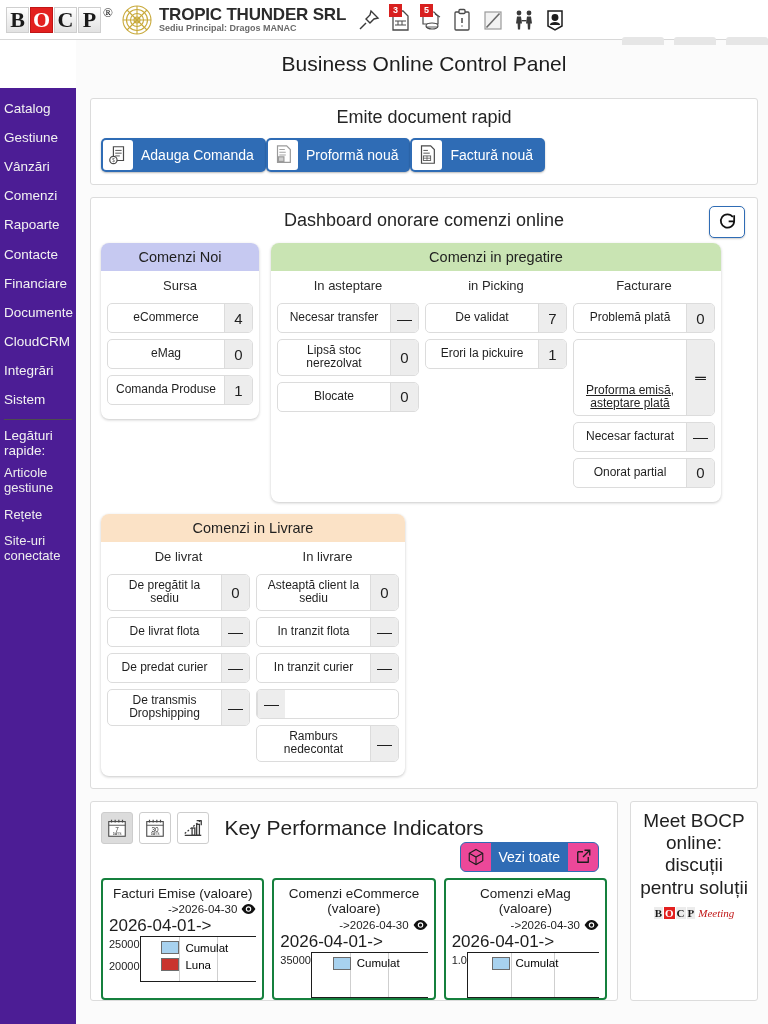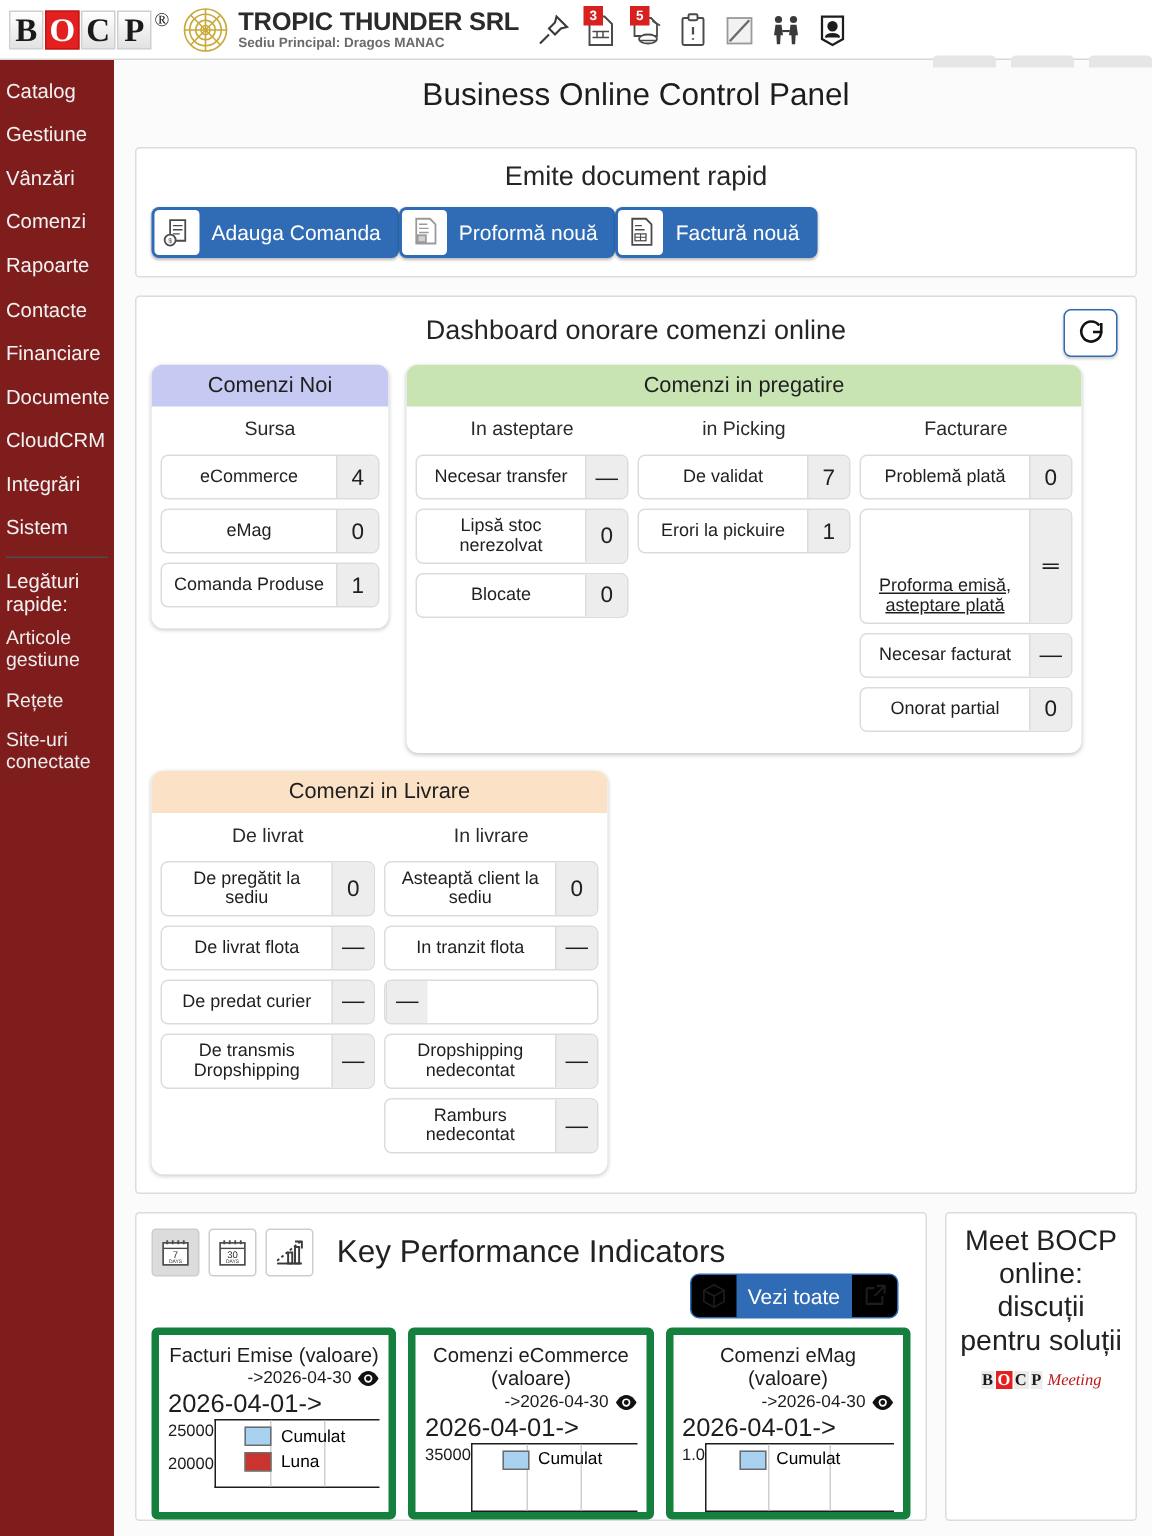--- a/index.html
+++ b/index.html
@@ -51,24 +51,25 @@
     display: flex; gap: 10px; align-items: flex-end;
   }
   .tail-chip { width: 42px; height: 8px; background: #e6e6e6; border-radius: 3px 3px 0 0; }
 
   
   .shell { flex: 1 1 auto; display: flex; min-height: 0; }
 
   
   .sidebar {
     width: 76px; flex: 0 0 76px;
-    background: #7f1d1d; color: #f0f0f0;
+    background: #4c1d95; color: #f0f0f0;
     padding: 6px 0 0 0;
     font-size: 13.5px;
     overflow: hidden;
+    margin-top: 48px;
   }
   .nav-item { padding: 7px 0 7px 4px; line-height: 1.12; white-space: nowrap; color: #f2f2f2; }
   .nav-sep { height: 1px; background: #4d4d4d; margin: 5px 4px 4px 4px; }
   .quick-title { padding: 4px 4px 2px 4px; font-size: 13.5px; line-height: 1.12; color:#f2f2f2;}
   .quick-item { padding: 6px 4px; font-size: 13px; line-height: 1.12; color: #ededed; }
 
   
   .main { flex: 1 1 auto; background: #fbfbfb; padding: 8px 10px 0 14px; overflow: hidden; }
   .page-title { font-size: 21px; color: #1d1d1d; margin: 4px 0 22px 0; font-weight: 400; text-align: center;}
 
@@ -147,29 +148,29 @@
     border: 1px solid #cdcdcd; border-radius: 3px;
     display: flex; align-items: center; justify-content: center; cursor: pointer;
   }
   .tool-btn.active { background: #dcdcdc; }
   .kpi-title { text-align: center; font-size: 21px; color: #212121; padding: 6px 0 2px 0; }
   .kpi-see {
     display: flex; justify-content: flex-end; padding-right: 8px; margin-bottom: 6px;
   }
   .see-all {
     display: flex; align-items: center; border: 1px solid #2f6cb5;
-    border-radius: 6px; overflow: hidden; background: #000000; cursor: pointer; height: 30px;
+    border-radius: 6px; overflow: hidden; background: #ec4899; cursor: pointer; height: 30px;
   }
   .see-all .sa-ico { width: 30px; display:flex; align-items:center; justify-content:center;}
   .see-all .sa-lbl { background: #2f6cb5; color: #fff; font-size: 14px; padding: 0 8px; line-height: 28px; }
   .see-all .sa-ext { width: 30px; display:flex; align-items:center; justify-content:center;}
 
   .charts { display: flex; gap: 8px; }
   .chart-box {
-    flex: 1 1 0; border: 5px solid #15803d; border-radius: 4px;
+    flex: 1 1 0; border: 2px solid #15803d; border-radius: 4px;
     background: #fff; padding: 6px 6px 0 6px; min-width: 0; overflow: hidden;
   }
   .chart-title { text-align: center; font-size: 13.5px; color: #1d1d1d; line-height: 1.15; }
   .chart-range {
     display: flex; align-items: center; justify-content: flex-end; gap: 4px;
     font-size: 11.5px; color: #1d1d1d; margin-top: 2px;
   }
   .chart-from { font-size: 17px; color: #1d1d1d; margin-top: 1px; }
   .plot-wrap { display: flex; margin-top: 0px; }
   .y-ticks { display: flex; flex-direction: column; font-size: 11px; color:#1d1d1d; flex: 0 0 auto; }
@@ -457,24 +458,24 @@
               <div class="col-hd">In livrare</div>
               <div class="stat">
                 <div class="stat-lbl">Asteaptă client la sediu</div>
                 <div class="stat-val">0</div>
               </div>
               <div class="stat">
                 <div class="stat-lbl">In tranzit flota</div>
                 <div class="stat-val">—</div>
               </div>
               <div class="stat">
-                <div class="stat-val">—</div>
-              </div>
-              <div class="stat">
-                <div class="stat-lbl">Dropshipping nedecontat</div>
+                <div class="stat-lbl">In tranzit curier</div>
+                <div class="stat-val">—</div>
+              </div>
+              <div class="stat">
                 <div class="stat-val">—</div>
               </div>
               <div class="stat">
                 <div class="stat-lbl">Ramburs nedecontat</div>
                 <div class="stat-val">—</div>
               </div>
             </div>
           </div>
         </div>
 

